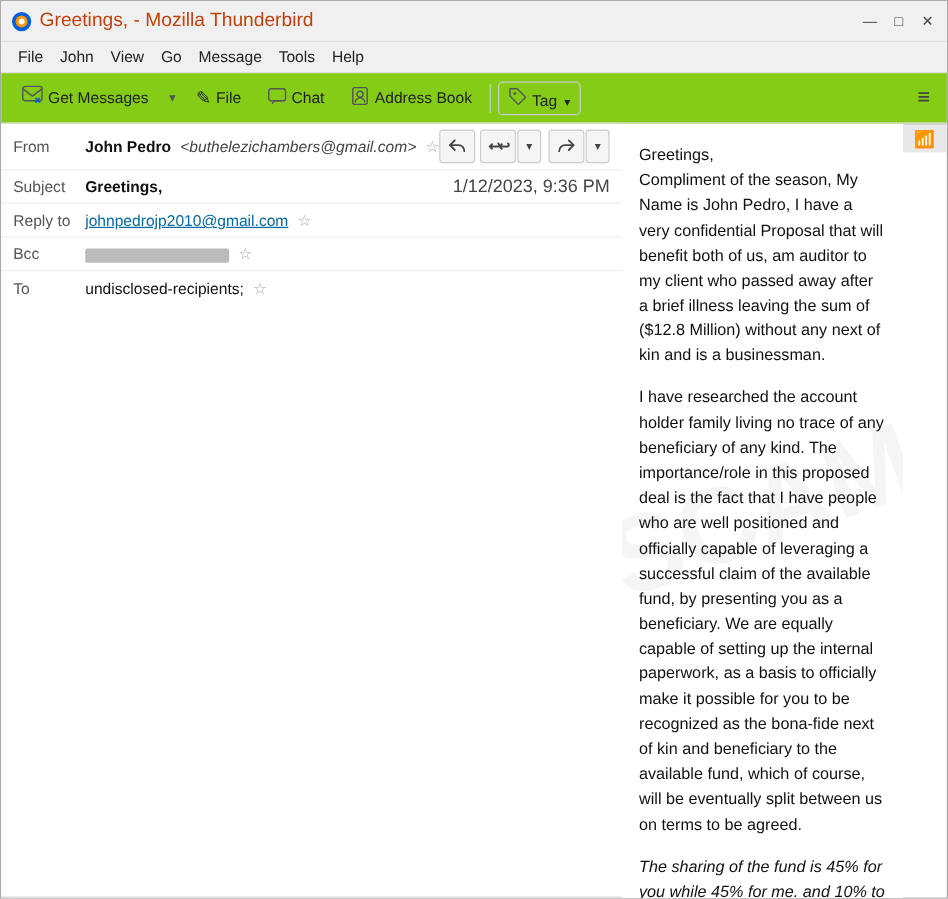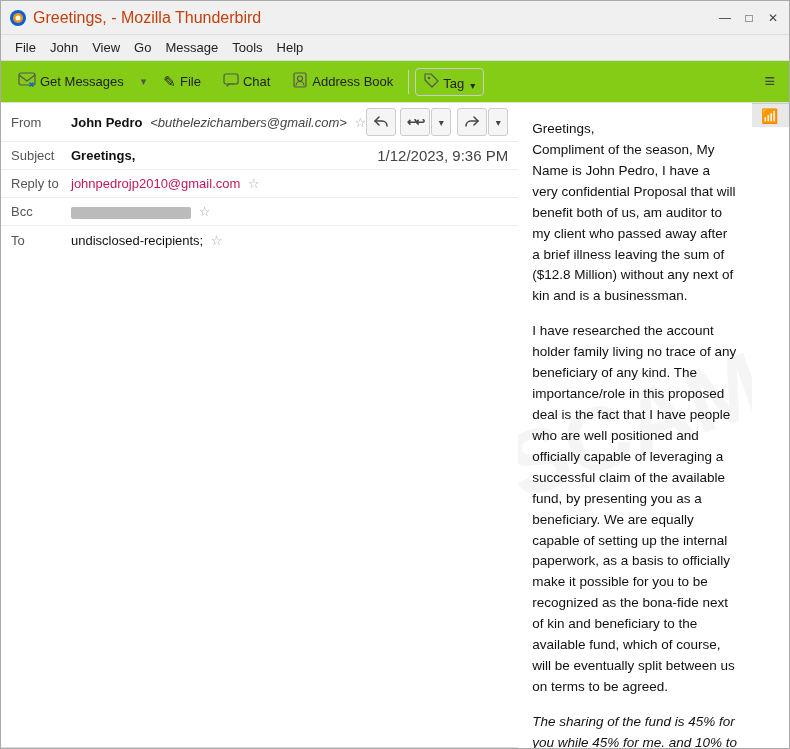--- a/index.html
+++ b/index.html
@@ -409,21 +409,21 @@
         <span class="email-label">Subject</span>
         <span class="email-value">
           <strong>Greetings,</strong>
         </span>
         <span class="email-date">1/12/2023, 9:36 PM</span>
       </div>
 
       <div class="email-header-row">
         <span class="email-label">Reply to</span>
         <span class="email-value">
-          <span style="color:#be185d; cursor:pointer;">johnpedrojp2010@gmail.com</span>
+          <span style="color:#0369a1; text-decoration:underline; cursor:pointer;">johnpedrojp2010@gmail.com</span>
           <span class="star-icon">☆</span>
         </span>
       </div>
 
       <div class="email-header-row">
         <span class="email-label">Bcc</span>
         <span class="email-value">
           <span class="blurred"></span>
           <span class="star-icon">☆</span>
         </span>

